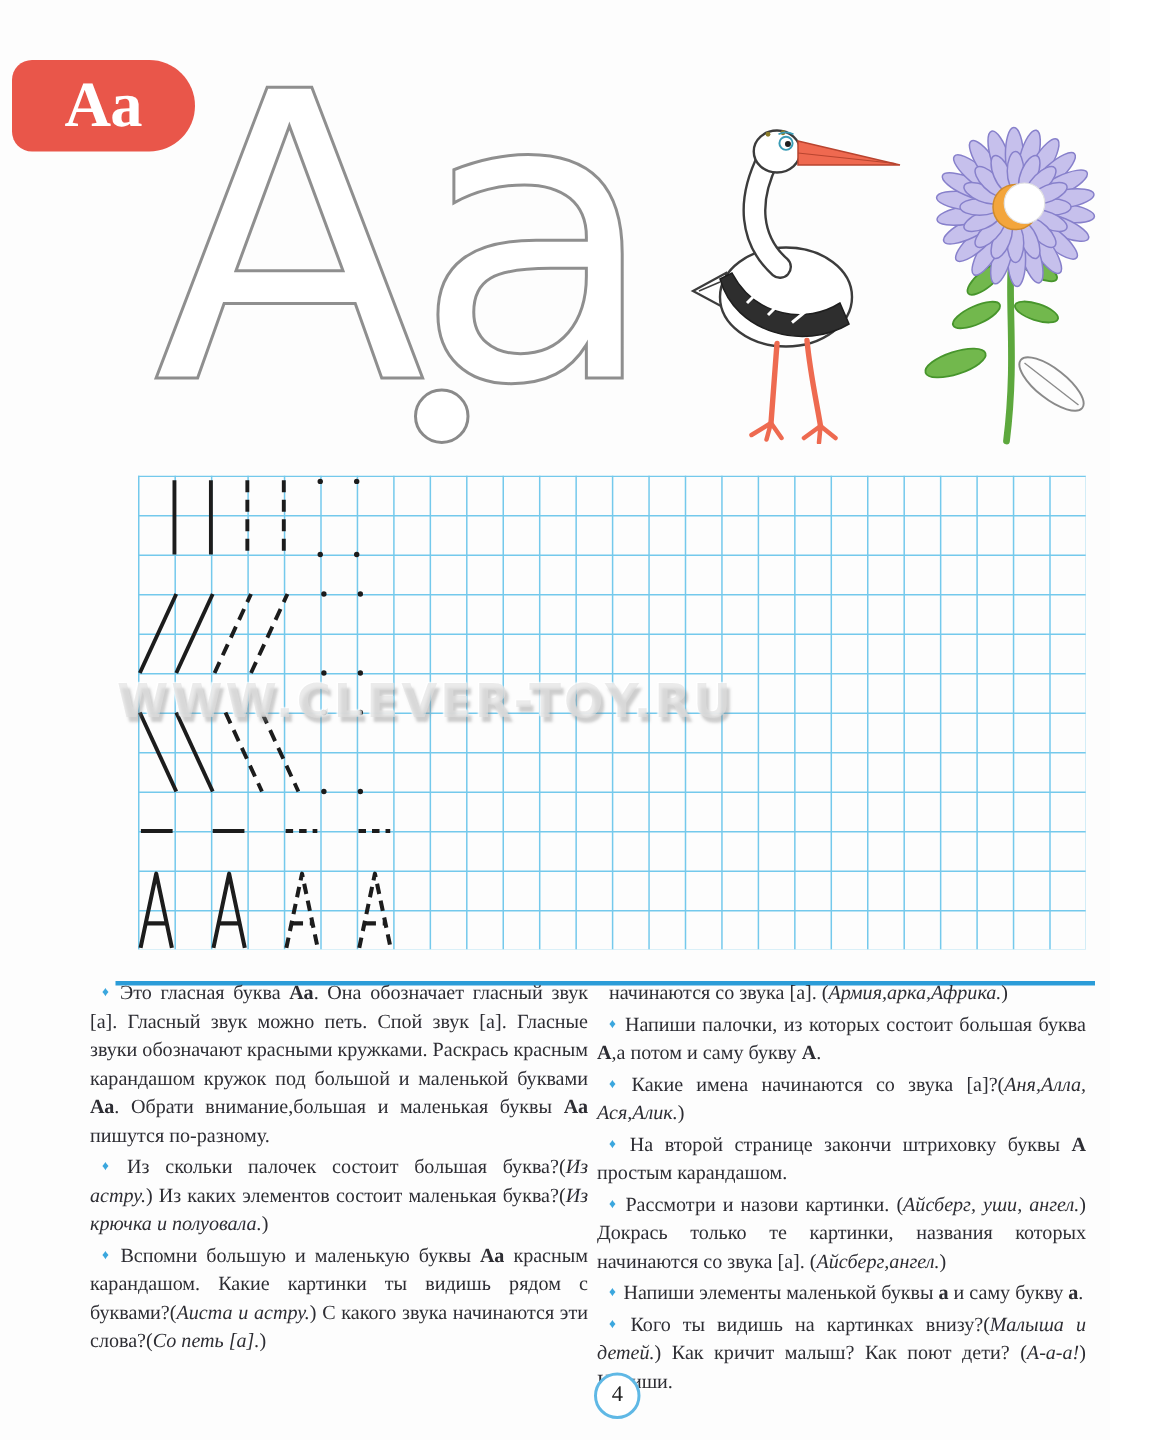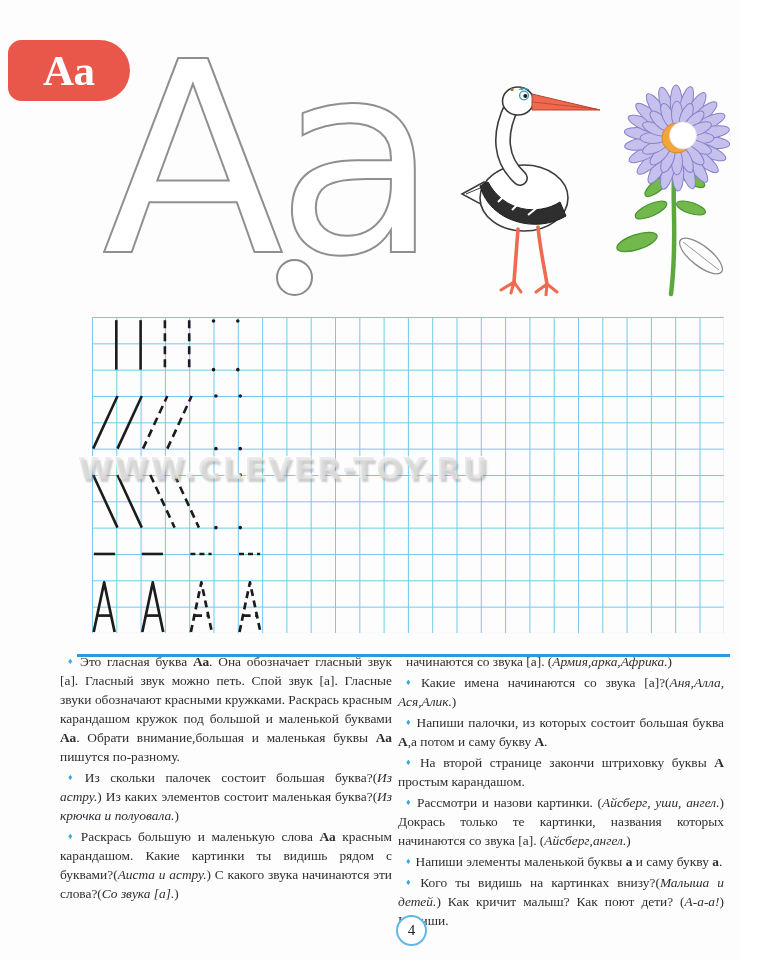--- a/index.html
+++ b/index.html
@@ -231,26 +231,26 @@
       </svg>
   </div>
 
   <div class="watermark">WWW.CLEVER-TOY.RU</div>
 
   <div class="rule" style="background: rgb(43, 156, 216);"></div>
 
   <div class="col col-left" id="col-left">
       <p><span class="blt">♦</span><span>Это гласная буква </span><span class="b">Аа</span><span>. Она обозначает гласный звук [а]. Гласный звук можно петь. Спой звук [а]. Гласные звуки обозначают красными кружками. Раскрась красным карандашом кружок под большой и маленькой буквами </span><span class="b">Аа</span><span>. Обрати внимание,большая и маленькая буквы </span><span class="b">Аа</span><span> пишутся по-разному.</span></p>
       <p><span class="blt">♦</span><span>Из скольки палочек состоит большая буква?(</span><span class="i">Из астру.</span><span>) Из каких элементов состоит маленькая буква?(</span><span class="i">Из крючка и полуовала.</span><span>)</span></p>
-      <p><span class="blt">♦</span><span>Раскрась большую и маленькую слова </span><span class="b">Аа</span><span> красным карандашом. Какие картинки ты видишь рядом  с буквами?(</span><span class="i">Аиста и астру.</span><span>) С какого звука начинаются эти слова?(</span><span class="i">Со звука [а].</span><span>)</span></p>
+      <p><span class="blt">♦</span><span>Вспомни большую и маленькую буквы </span><span class="b">Аа</span><span> красным карандашом. Какие картинки ты видишь рядом  с буквами?(</span><span class="i">Аиста и астру.</span><span>) С какого звука начинаются эти слова?(</span><span class="i">Со петь [а].</span><span>)</span></p>
     </div>
   <div class="col col-right" id="col-right">
       <p><span>начинаются со звука [а]. (</span><span class="i">Армия,арка,Африка.</span><span>)</span></p>
+      <p><span class="blt">♦</span><span>Напиши палочки, из которых состоит большая буква </span><span class="b">А</span><span>,а потом  и саму букву </span><span class="b">А</span><span>.</span></p>
       <p><span class="blt">♦</span><span>Какие имена начинаются со звука [а]?(</span><span class="i">Аня,Алла, Ася,Алик.</span><span>)</span></p>
-      <p><span class="blt">♦</span><span>Напиши палочки, из которых состоит большая буква </span><span class="b">А</span><span>,а потом  и саму букву </span><span class="b">А</span><span>.</span></p>
       <p><span class="blt">♦</span><span>На второй странице закончи штриховку буквы </span><span class="b">А</span><span> простым  карандашом.</span></p>
       <p><span class="blt">♦</span><span>Рассмотри и назови картинки. (</span><span class="i">Айсберг, уши, ангел.</span><span>) Докрась только те картинки, названия которых начинаются со звука [а]. (</span><span class="i">Айсберг,ангел.</span><span>)</span></p>
       <p><span class="blt">♦</span><span>Напиши элементы маленькой буквы </span><span class="b">а</span><span> и саму букву </span><span class="b">а</span><span>.</span></p>
       <p><span class="blt">♦</span><span>Кого ты видишь на картинках внизу?(</span><span class="i">Малыша и детей.</span><span>) Как кричит малыш? Как поют дети? (</span><span class="i">А-а-а!</span><span>) Напиши.</span></p>
     </div>
 
   <div class="page-num">
     <span>4</span>
   </div>
 

